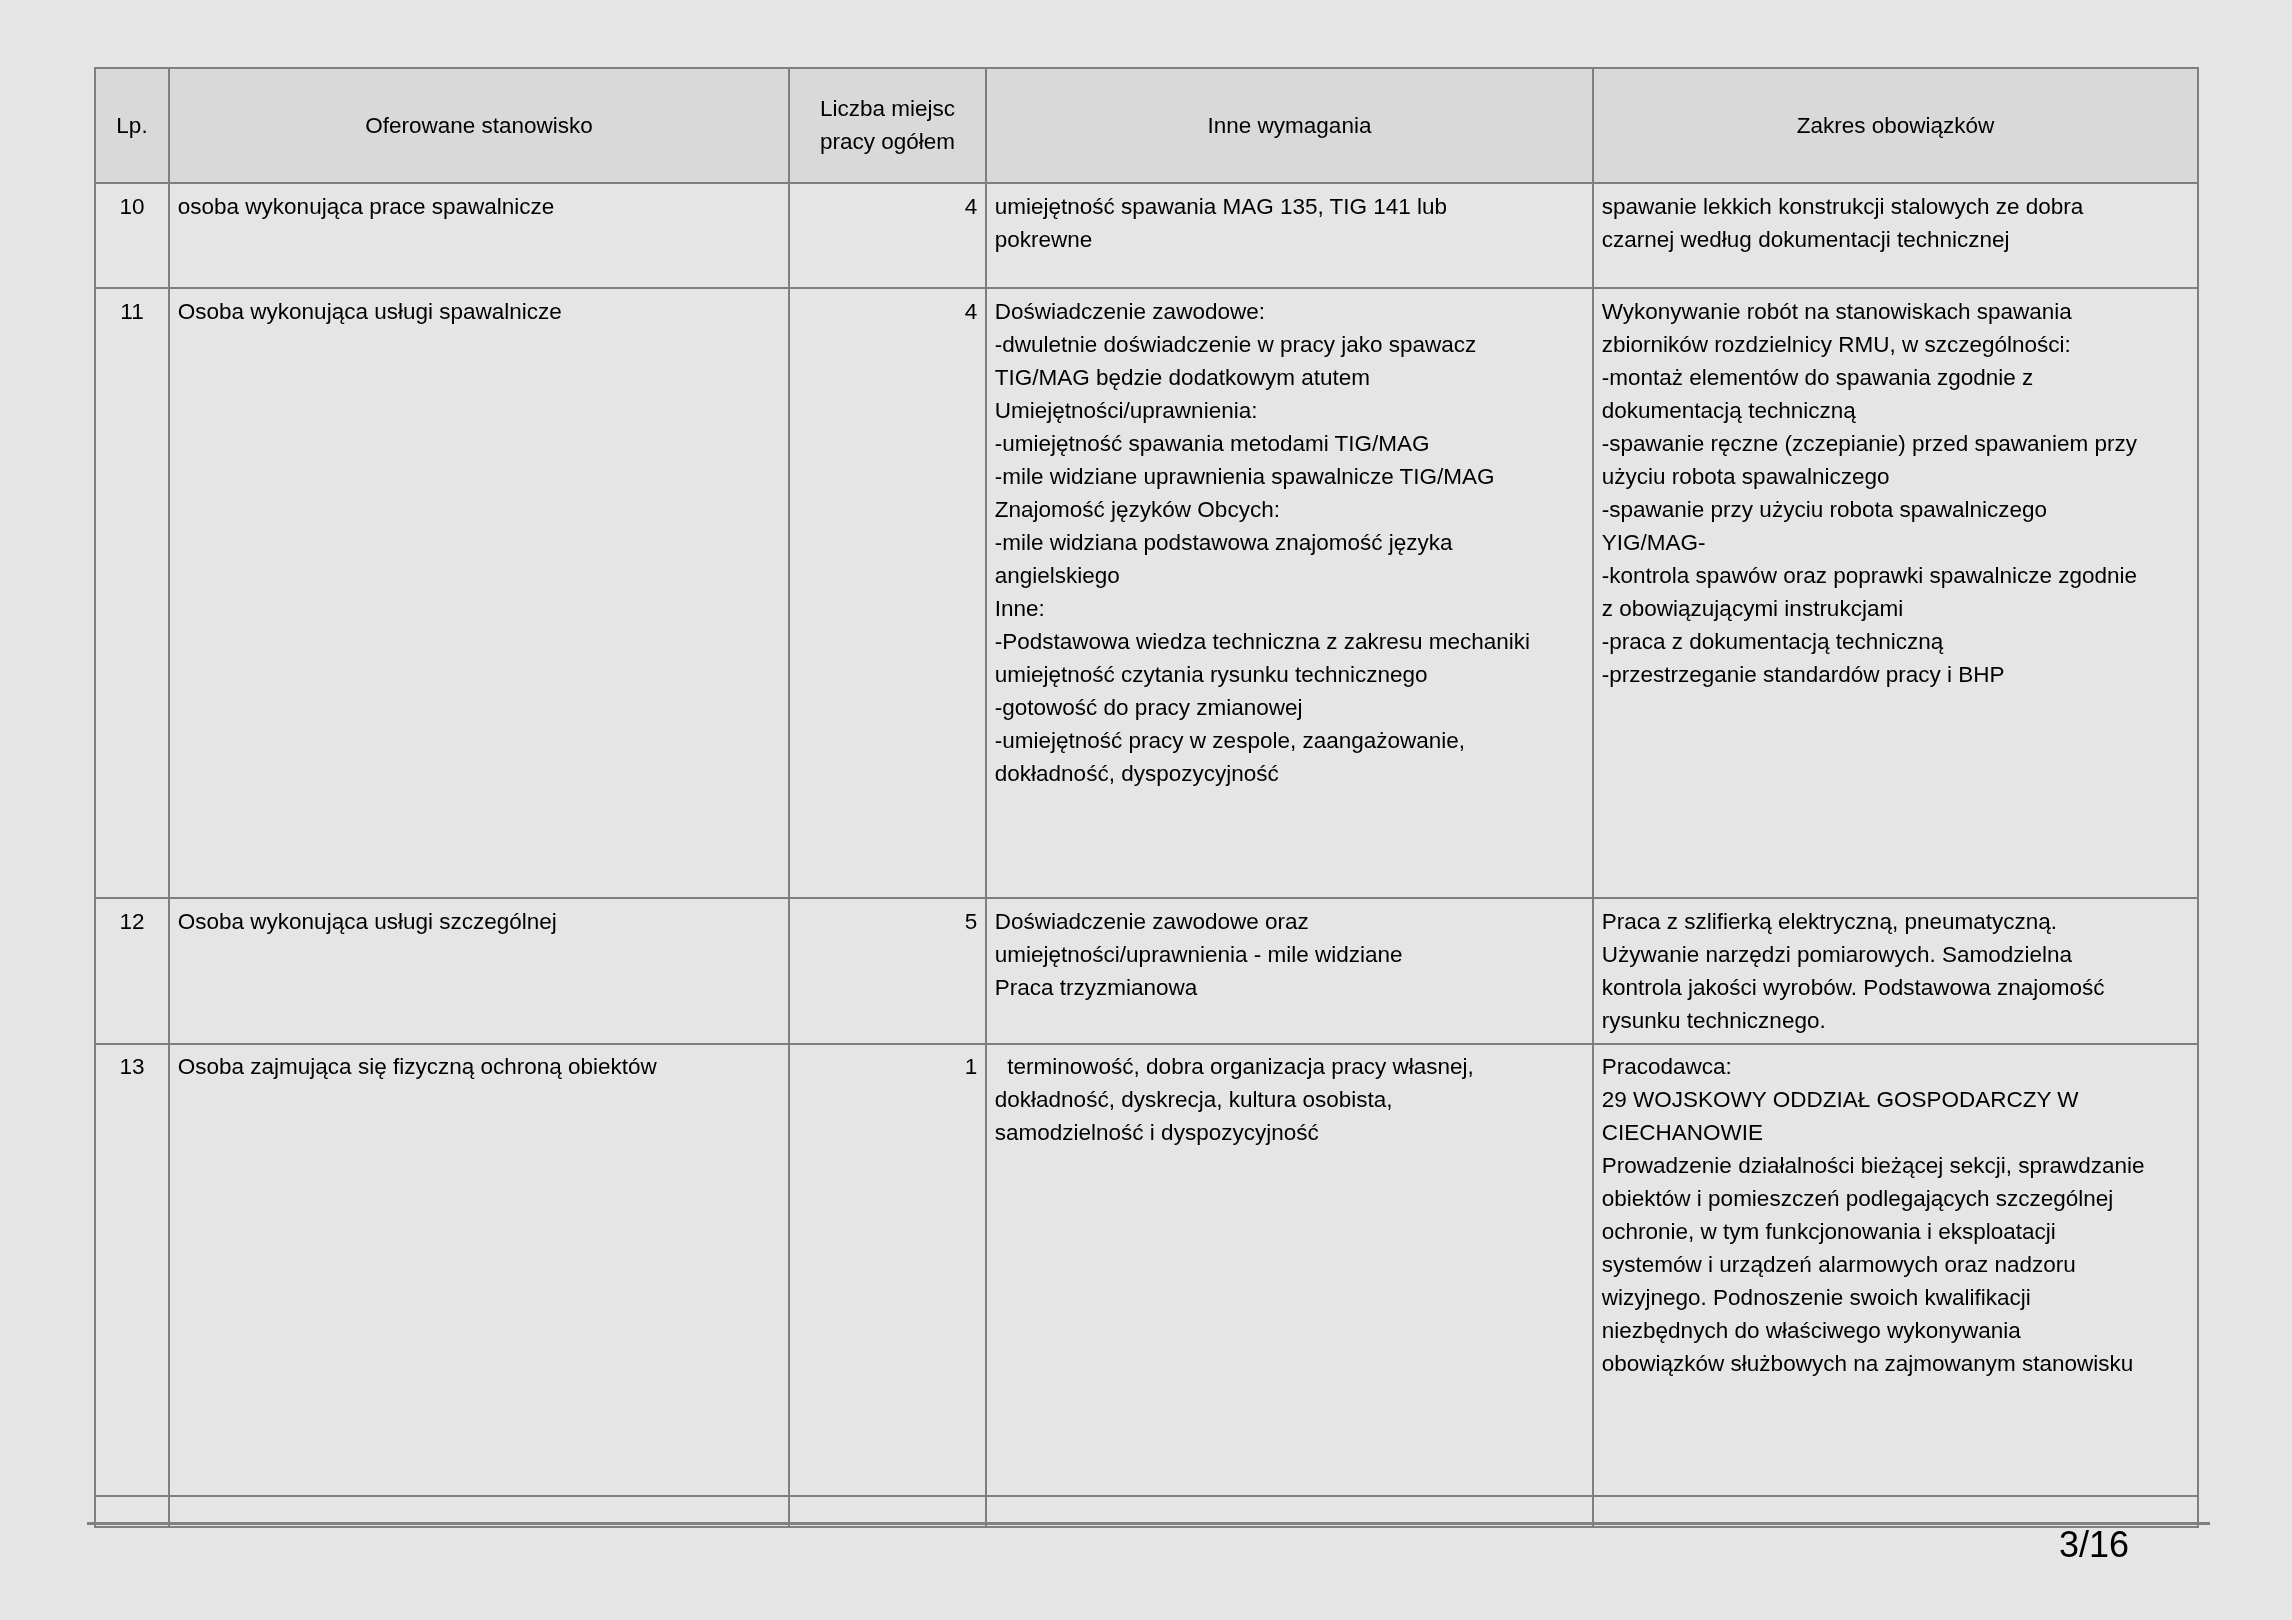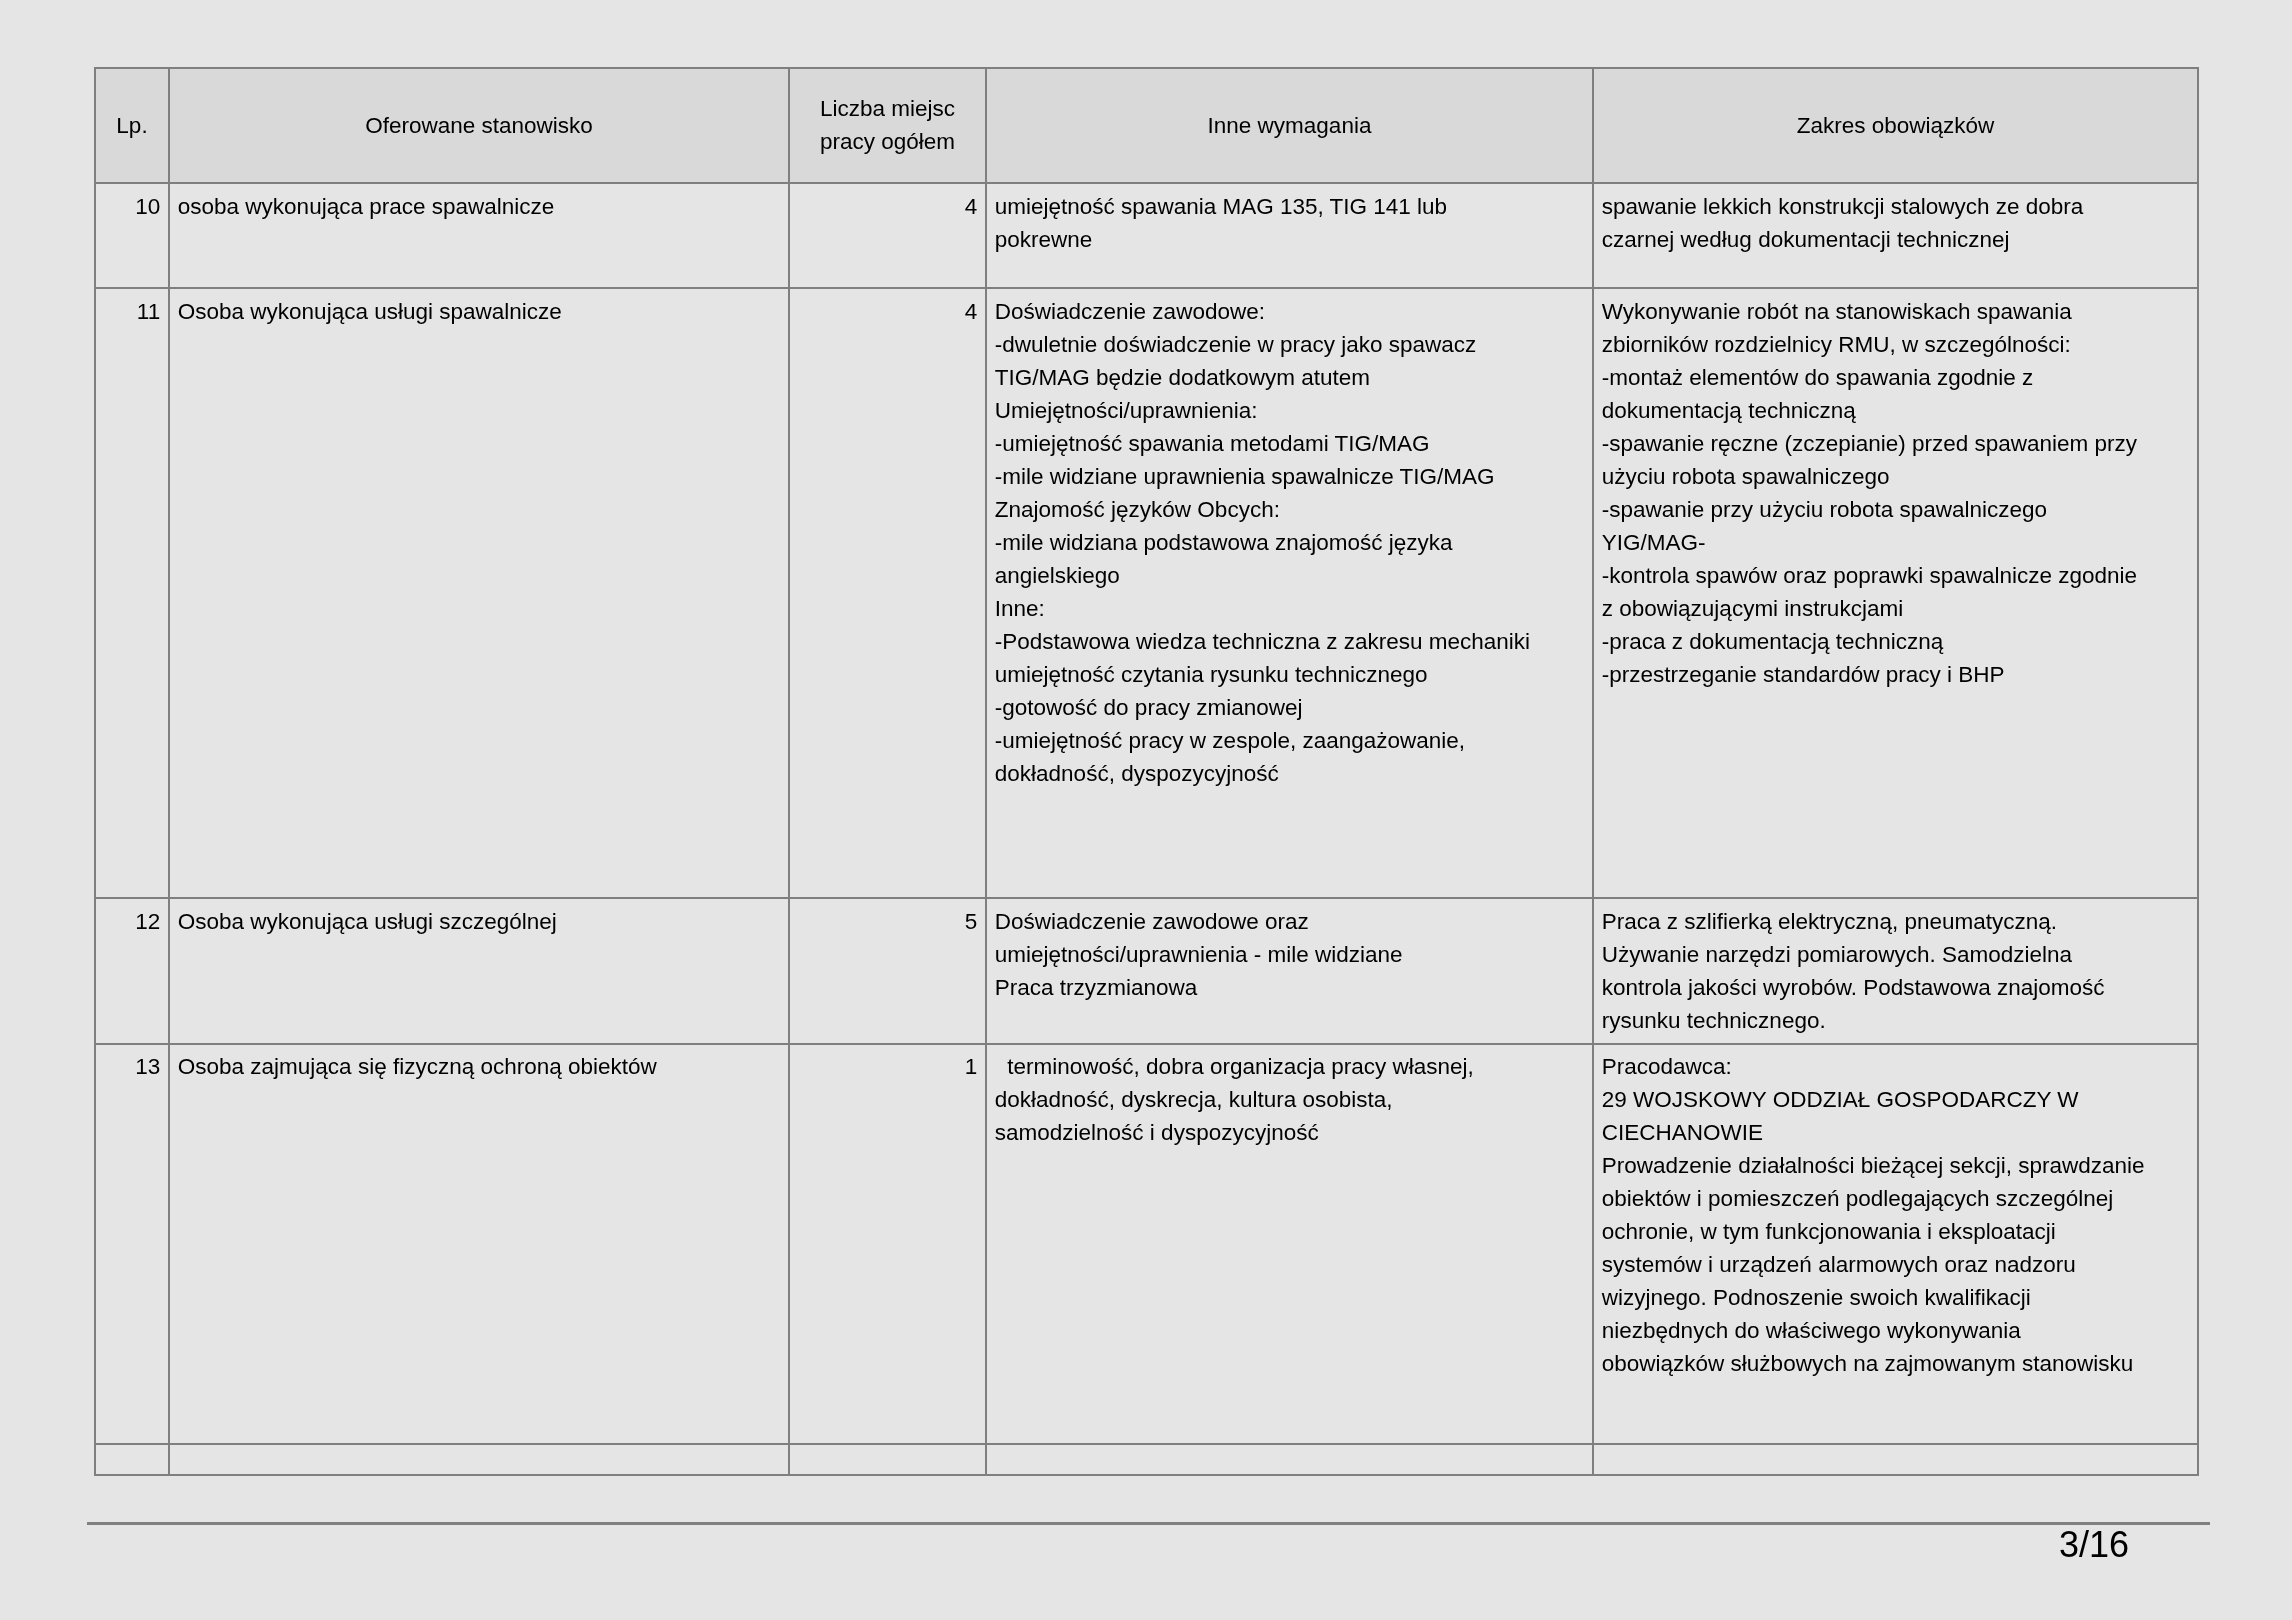--- a/index.html
+++ b/index.html
@@ -38,26 +38,26 @@
     padding: 5.9px 7.8px;
     white-space: pre-wrap;
     overflow: hidden;
   }
   table.offers thead th {
     background: #d9d9d9;
     text-align: center;
     vertical-align: middle;
     height: 101px;
   }
-  td.cell-lp { text-align: right; }
+  td.cell-lp { text-align: center; }
   td.cell-liczba { text-align: right; }
   tr.row-10 { height: 105px; }
   tr.row-11 { height: 610px; }
   tr.row-12 { height: 126px; }
-  tr.row-13 { height: 400px; margin-left: 34px; }
+  tr.row-13 { height: 452px; margin-left: 34px; }
   tr.row-empty { height: 31px; }
   .footer-rule {
     position: absolute;
     left: 87px;
     top: 1522px;
     width: 2123px;
     height: 2.9px;
     background: #808080;
   }
   .page-number {

